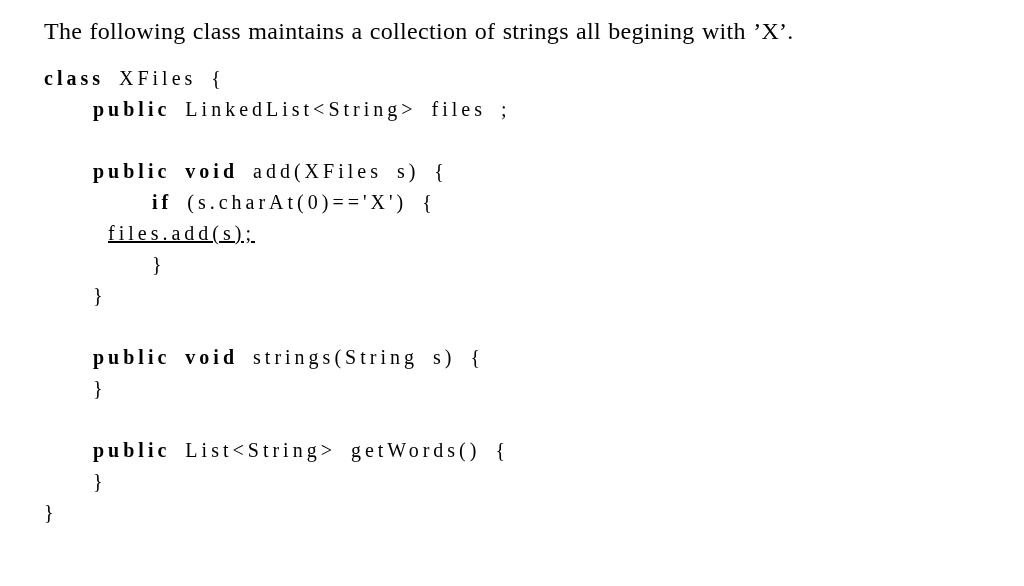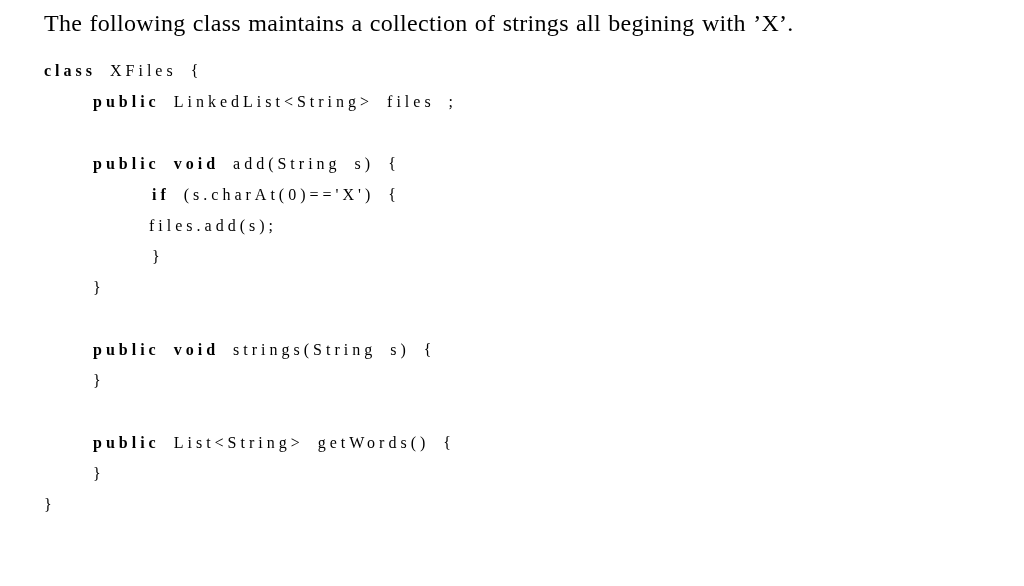--- a/index.html
+++ b/index.html
@@ -8,59 +8,59 @@
     background: #ffffff;
     color: #000000;
   }
   body {
     width: 1024px;
     height: 586px;
     overflow: hidden;
     font-family: "Liberation Serif", serif;
   }
   .page {
-    padding: 8px 0 0 44px;
+    padding: 16px 0 0 44px;
   }
   .intro {
     font-size: 24px;
     line-height: 31px;
     letter-spacing: 0.3px;
     word-spacing: 1px;
     white-space: pre;
   }
   .code-block {
     margin-top: 16px;
-    font-size: 16px;
+    font-size: 20px;
   }
   .code-line {
     height: 31px;
     line-height: 31px;
     letter-spacing: 4px;
     word-spacing: 6px;
     white-space: pre;
   }
   .code-line .kw {
     font-weight: 700;
   }
   .ind-0 { margin-left: 0; }
   .ind-1 { margin-left: 49px; }
   .ind-2 { margin-left: 108px; }
-  .ind-3 { margin-left: 105px; }
+  .ind-3 { margin-left: 64px; text-decoration: underline; }
 </style>
 </head>
 <body>
 
 <div class="page">
   <div class="intro">The following class maintains a collection of strings all begining with ’X’.</div>
 
   <div class="code-block">
       <div class="code-line ind-0"><span class="kw">class</span><span> XFiles {</span></div>
       <div class="code-line ind-1"><span class="kw">public</span><span> LinkedList&lt;String&gt; files ;</span></div>
       <div class="code-line ind-0">&nbsp;</div>
-      <div class="code-line ind-1"><span class="kw">public void</span><span> add(String s) {</span></div>
+      <div class="code-line ind-1"><span class="kw">public void</span><span> add(XFiles s) {</span></div>
       <div class="code-line ind-2"><span class="kw">if</span><span> (s.charAt(0)=='X') {</span></div>
       <div class="code-line ind-3"><span>files.add(s);</span></div>
       <div class="code-line ind-2"><span>}</span></div>
       <div class="code-line ind-1"><span>}</span></div>
       <div class="code-line ind-0">&nbsp;</div>
       <div class="code-line ind-1"><span class="kw">public void</span><span> strings(String s) {</span></div>
       <div class="code-line ind-1"><span>}</span></div>
       <div class="code-line ind-0">&nbsp;</div>
       <div class="code-line ind-1"><span class="kw">public</span><span> List&lt;String&gt; getWords() {</span></div>
       <div class="code-line ind-1"><span>}</span></div>

